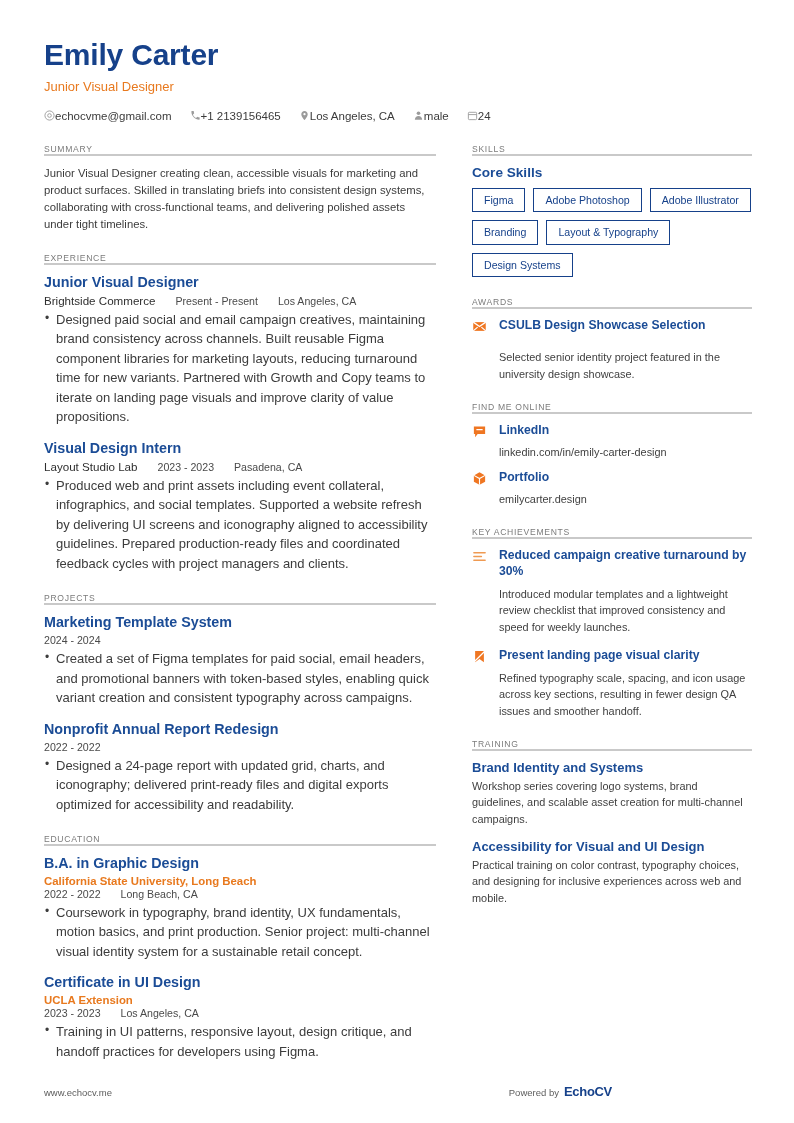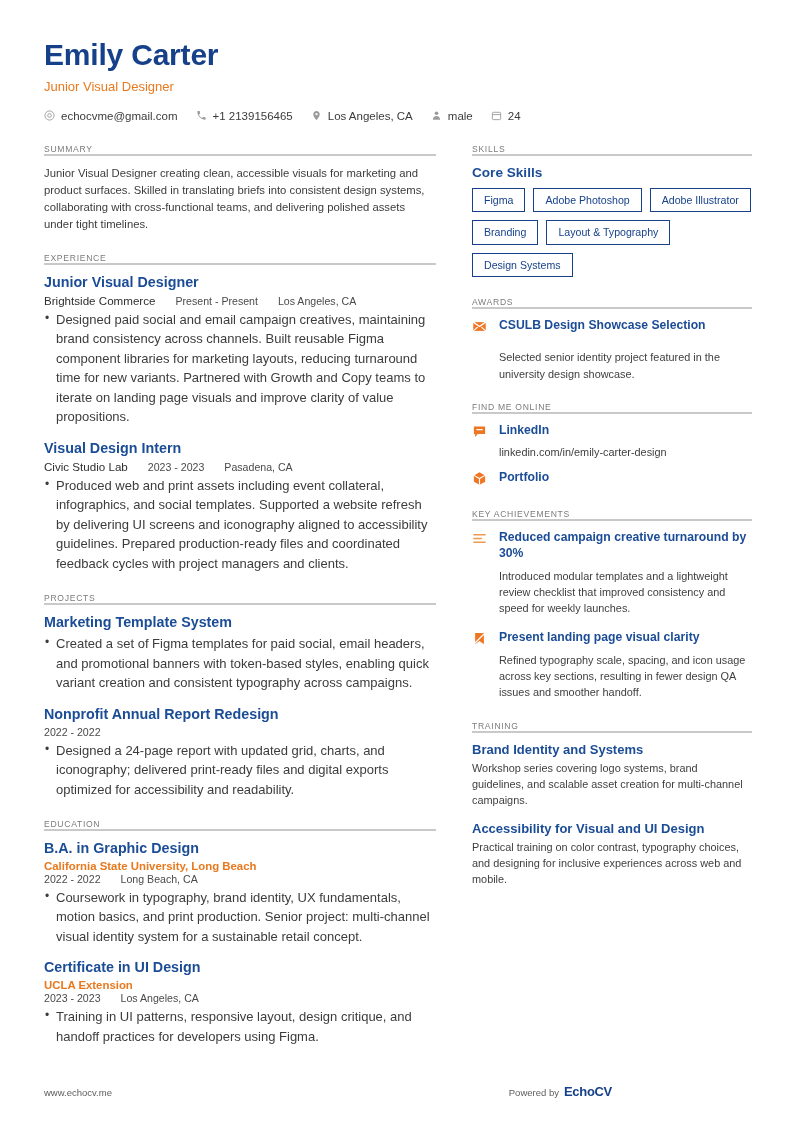--- a/index.html
+++ b/index.html
@@ -35,21 +35,20 @@
     align-items: center;
     flex-wrap: wrap;
     gap: 0px;
     margin-top: 16px;
     font-size: 11.5px;
     color: #3b3b3b;
   }
   .contact-item {
     display: flex;
     align-items: center;
-    gap: 6px;
     margin-right: 18px;
     white-space: nowrap;
   }
   .contact-item .ico { display: block; width: 11px; height: 11px; flex: 0 0 11px; }
   .contact-item .ico svg { display:block; width: 11px; height: 11px; }
 
   
   .cols {
     display: flex;
     margin-top: 22px;
@@ -280,36 +279,39 @@
             <span class="loc">Los Angeles, CA</span>
           </div>
           <ul class="bullets">
             <li>Designed paid social and email campaign creatives, maintaining brand consistency across channels. Built reusable Figma component libraries for marketing layouts, reducing turnaround time for new variants. Partnered with Growth and Copy teams to iterate on landing page visuals and improve clarity of value propositions.</li>
           </ul>
         </div>
 
         <div class="entry">
           <div class="entry-title">Visual Design Intern</div>
           <div class="entry-meta">
-            <span class="org">Civic Studio Lab</span>
+            <span class="org">Layout Studio Lab</span>
             <span class="dates">2023 - 2023</span>
             <span class="loc">Pasadena, CA</span>
           </div>
           <ul class="bullets">
             <li>Produced web and print assets including event collateral, infographics, and social templates. Supported a website refresh by delivering UI screens and iconography aligned to accessibility guidelines. Prepared production-ready files and coordinated feedback cycles with project managers and clients.</li>
           </ul>
         </div>
       </div>
 
       <div class="sec">
         <div class="sec-label">PROJECTS</div>
         <div class="sec-rule"></div>
 
         <div class="entry">
           <div class="entry-title">Marketing Template System</div>
+          <div class="entry-meta">
+            <span class="dates">2024 - 2024</span>
+          </div>
           <ul class="bullets">
             <li>Created a set of Figma templates for paid social, email headers, and promotional banners with token-based styles, enabling quick variant creation and consistent typography across campaigns.</li>
           </ul>
         </div>
 
         <div class="entry">
           <div class="entry-title">Nonprofit Annual Report Redesign</div>
           <div class="entry-meta">
             <span class="dates">2022 - 2022</span>
           </div>
@@ -407,20 +409,21 @@
           <div class="r-ico">
             <svg viewBox="0 0 24 24" fill="#ef7622">
               <path d="M12 2l9 5v10l-9 5-9-5V7z"></path>
               <path d="M3 7l9 5 9-5M12 12v10" fill="none" stroke="#ffffff" stroke-width="1.8"></path>
             </svg>
           </div>
           <div class="r-body">
             <div class="r-title">Portfolio</div>
           </div>
         </div>
+        <div class="r-link">emilycarter.design</div>
       </div>
 
       <div class="sec">
         <div class="sec-label">KEY ACHIEVEMENTS</div>
         <div class="sec-rule"></div>
 
         <div class="ritem" style="margin-bottom:3px">
           <div class="r-ico">
             <svg viewBox="0 0 24 24" fill="none" stroke="#ef9a52" stroke-width="2.4" stroke-linecap="round">
               <path d="M3 6h18M3 12h12M3 18h18"></path>

